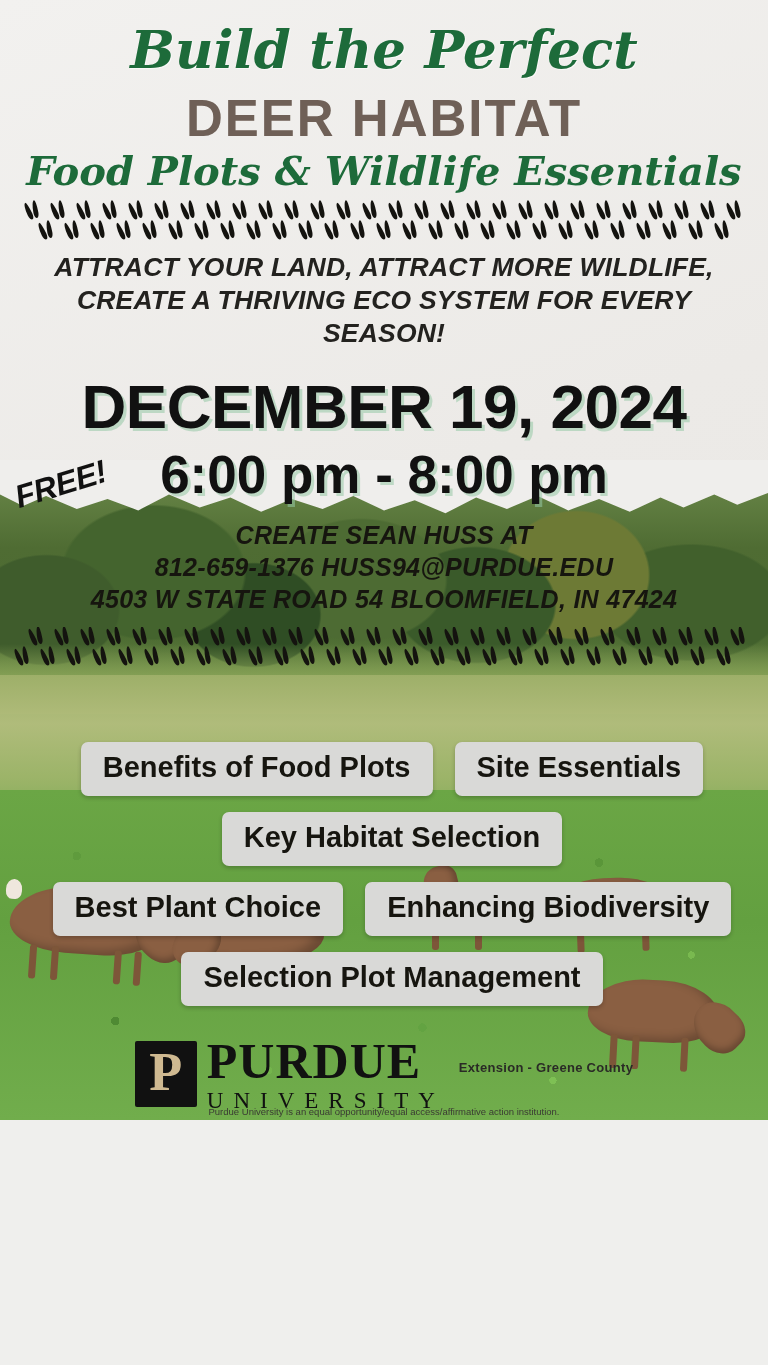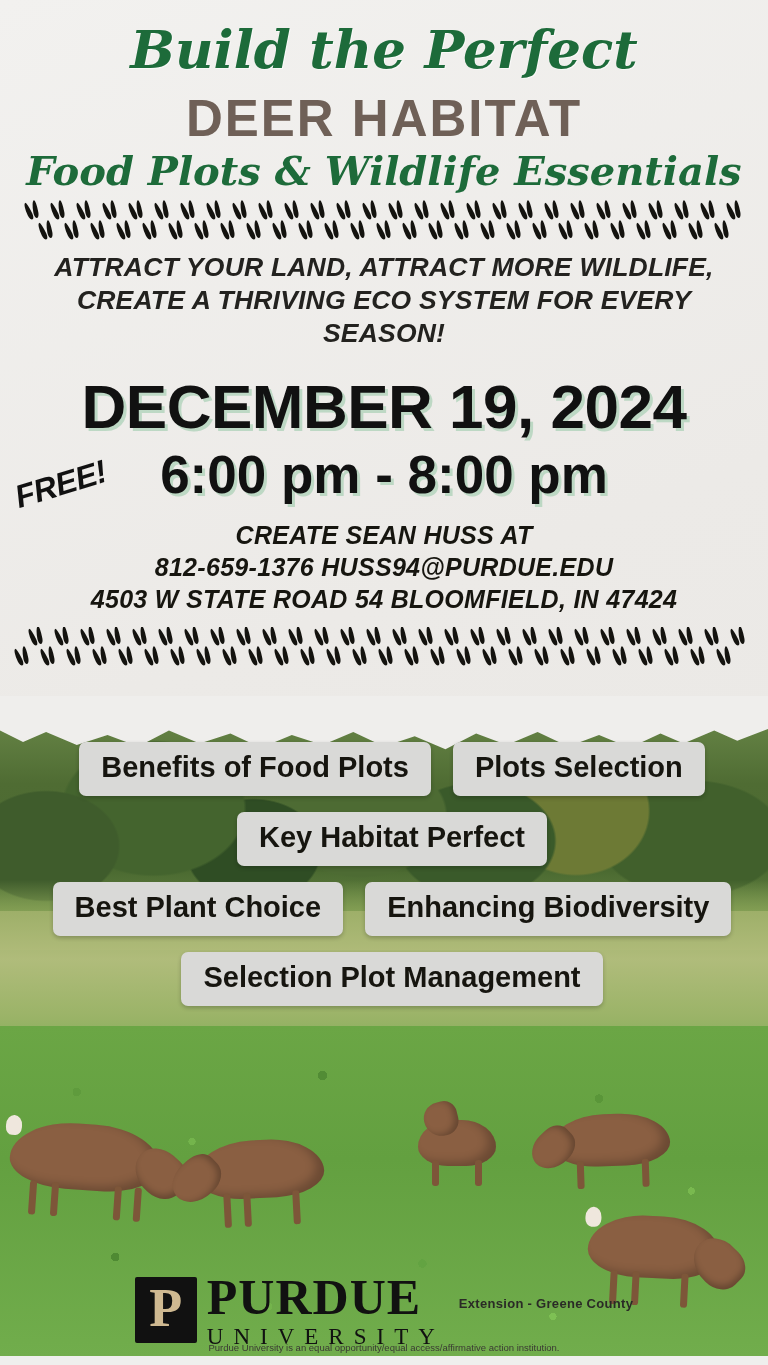--- a/index.html
+++ b/index.html
@@ -9,21 +9,21 @@
   body {
     width: 768px;
     height: 1365px;
     overflow: hidden;
     font-family: "Liberation Sans", sans-serif;
     background: #efefed;
   }
   .poster {
     position: relative;
     width: 768px;
-    height: 1356px;
+    height: 1120px;
     background: linear-gradient(160deg, #f2f1ef 0%, #eceae7 45%, #e9e7e4 100%);
     overflow: hidden;
   }
 
   
   .top {
     position: relative;
     z-index: 5;
     padding-top: 22px;
     text-align: center;
@@ -446,24 +446,24 @@
       </div>
       <div class="row" style="left:16px; top:20px;">
         <span class="hoof"></span><span class="hoof"></span><span class="hoof"></span><span class="hoof"></span><span class="hoof"></span><span class="hoof"></span><span class="hoof"></span><span class="hoof"></span><span class="hoof"></span><span class="hoof"></span><span class="hoof"></span><span class="hoof"></span><span class="hoof"></span><span class="hoof"></span><span class="hoof"></span><span class="hoof"></span><span class="hoof"></span><span class="hoof"></span><span class="hoof"></span><span class="hoof"></span><span class="hoof"></span><span class="hoof"></span><span class="hoof"></span><span class="hoof"></span><span class="hoof"></span><span class="hoof"></span><span class="hoof"></span><span class="hoof"></span>
       </div>
     </div>
   </div>
 
   <div class="topics">
     <div class="pill-row">
       <div class="pill">Benefits of Food Plots</div>
-      <div class="pill">Plots Selection</div>
+      <div class="pill">Site Essentials</div>
     </div>
     <div class="pill-row">
-      <div class="pill">Key Habitat Perfect</div>
+      <div class="pill">Key Habitat Selection</div>
     </div>
     <div class="pill-row">
       <div class="pill">Best Plant Choice</div>
       <div class="pill">Enhancing Biodiversity</div>
     </div>
     <div class="pill-row">
       <div class="pill">Selection Plot Management</div>
     </div>
   </div>
 

